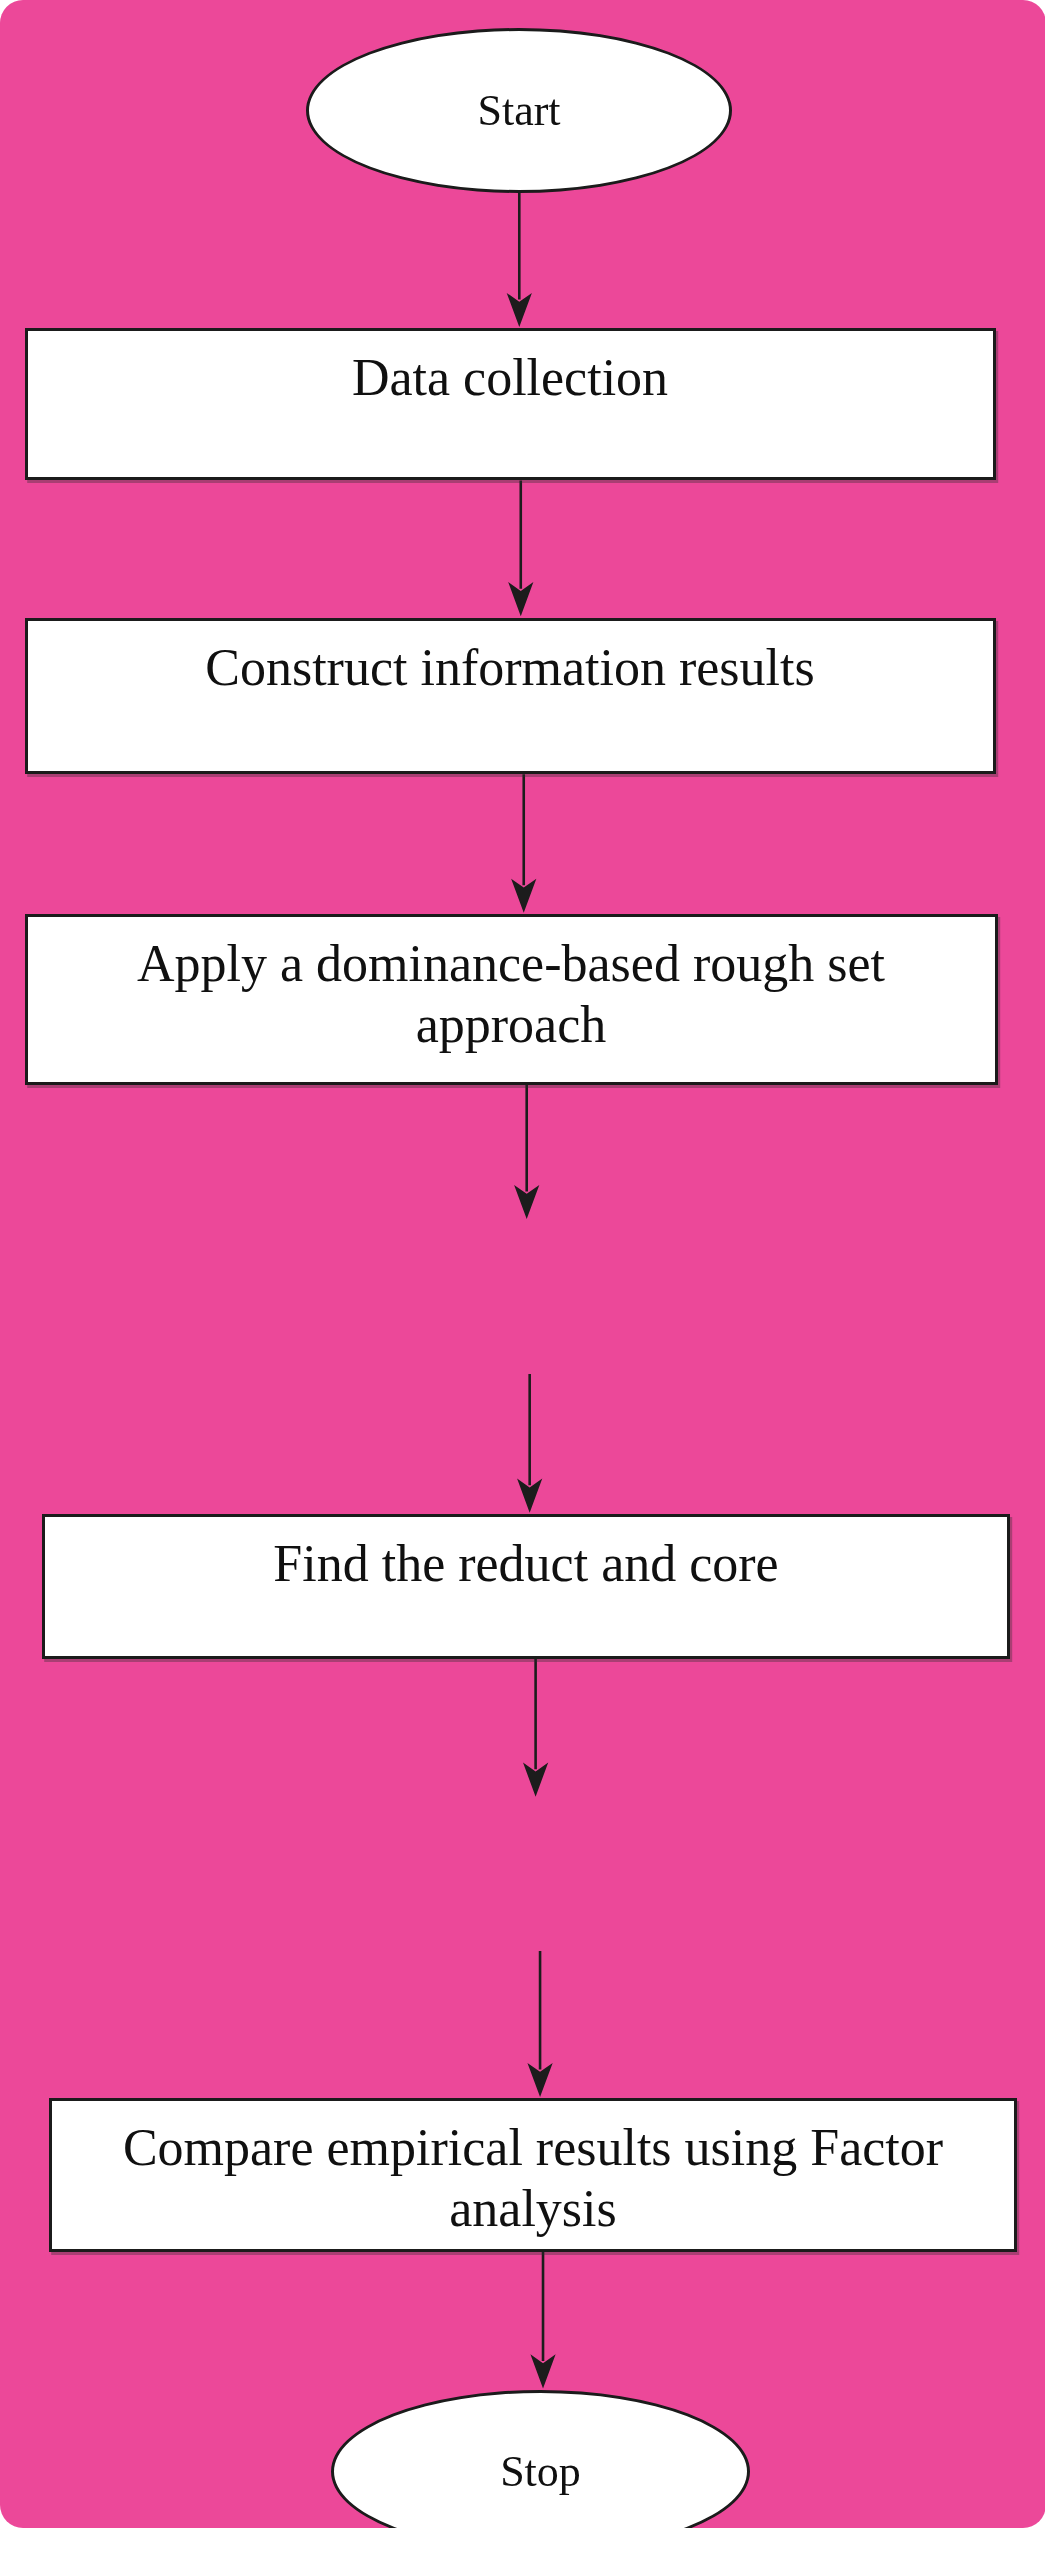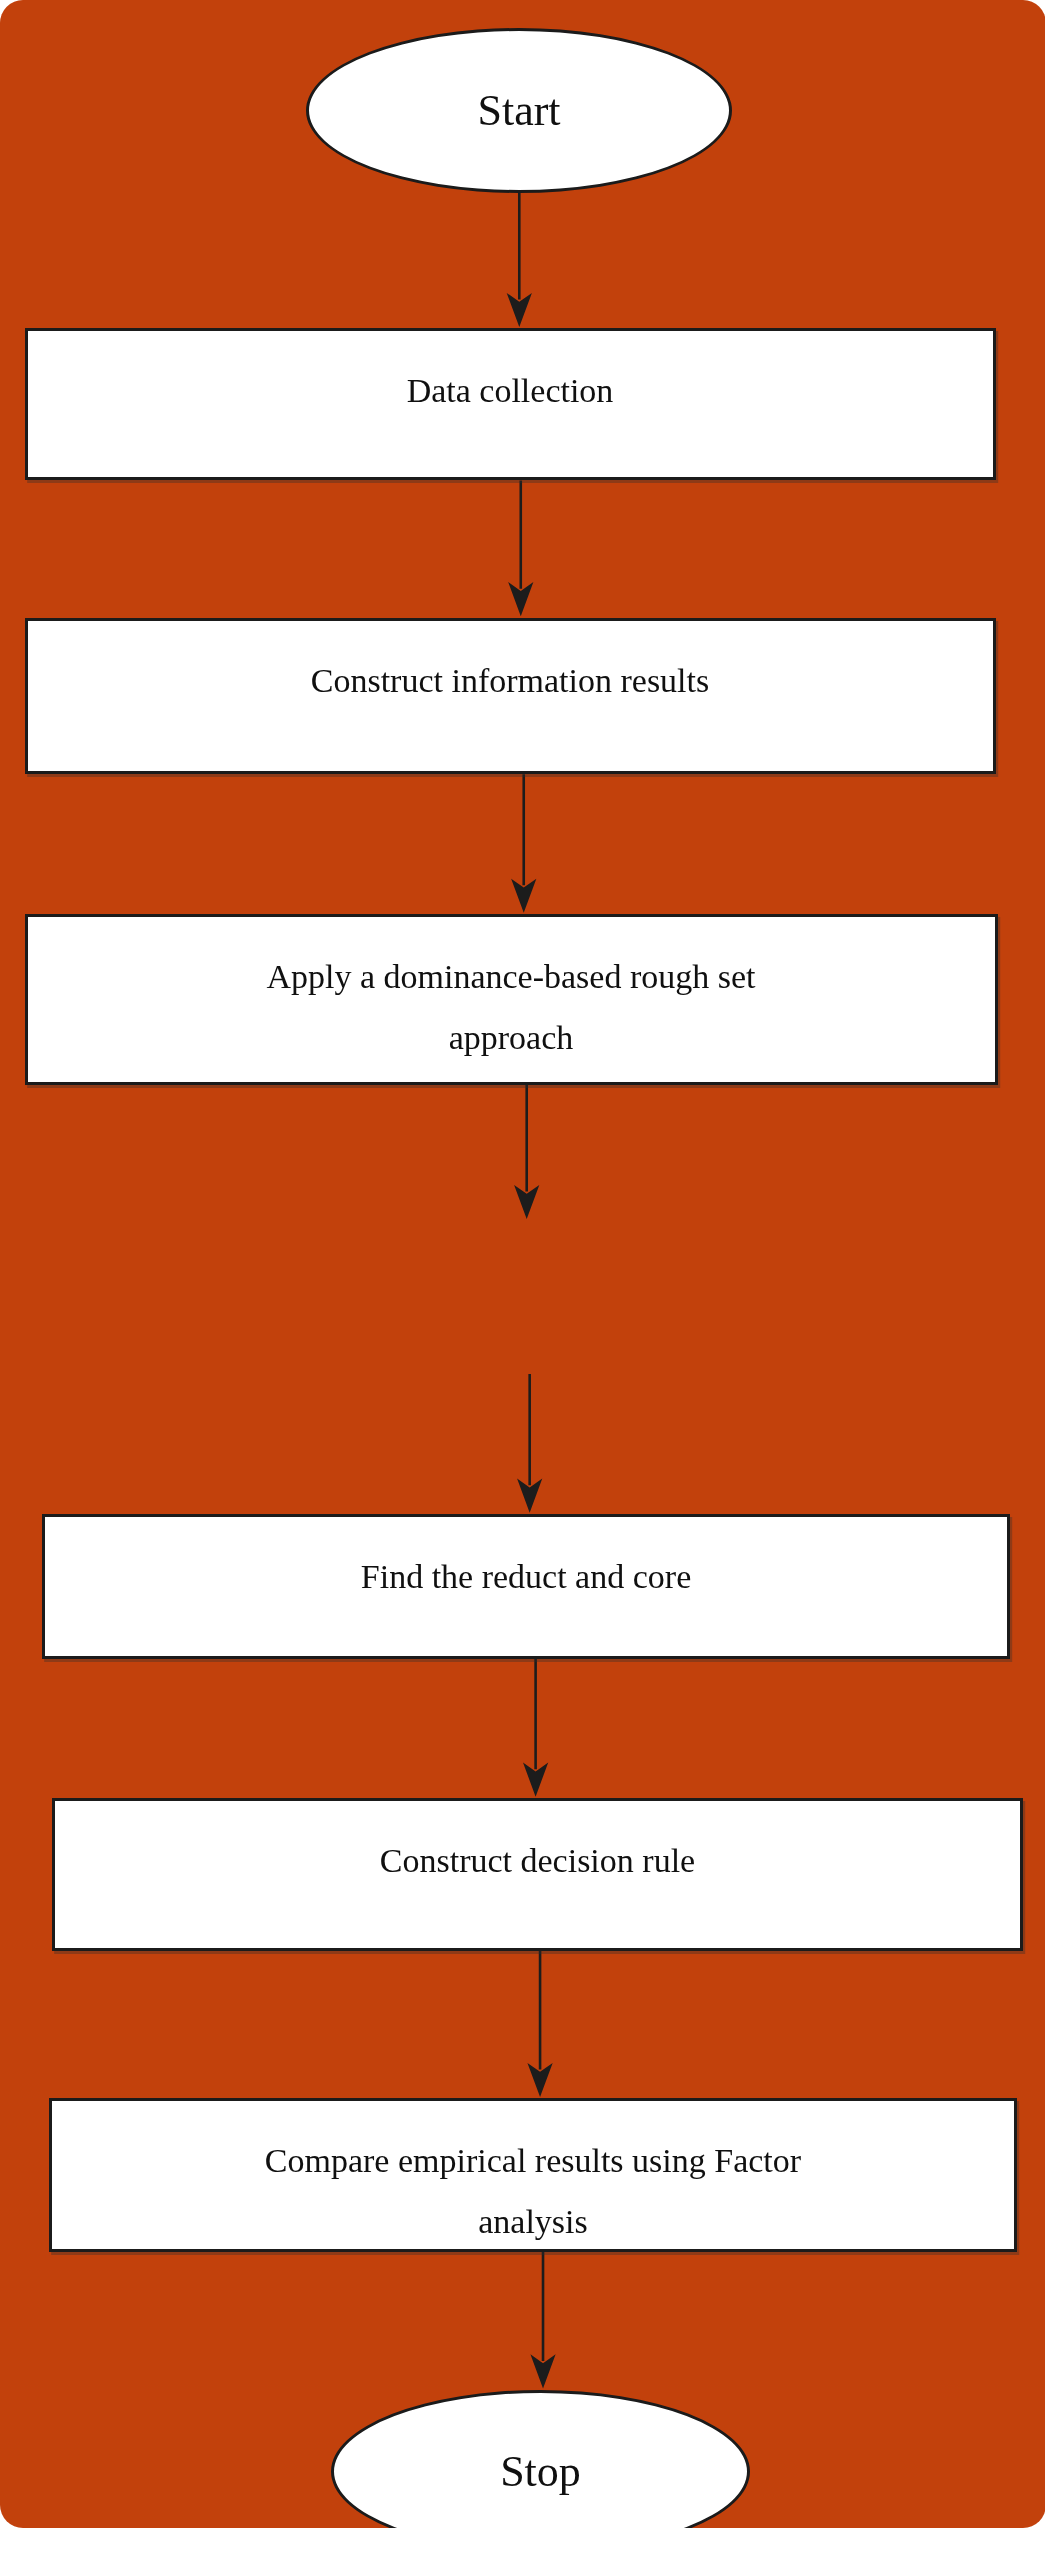--- a/index.html
+++ b/index.html
@@ -4,21 +4,21 @@
 <style>
   html, body {
     margin: 0;
     padding: 0;
     background: #ffffff;
   }
   .canvas {
     position: relative;
     width: 1046px;
     height: 2528px;
-    background: #c2410c;
+    background: #ec4899;
     font-family: "Liberation Serif", "DejaVu Serif", serif;
     color: #101010;
     filter: blur(0.2px);
     overflow: hidden;
     border-radius: 23px;
   }
   .arrows {
     position: absolute;
     left: 0;
     top: 0;
@@ -28,23 +28,23 @@
   }
   .node {
     position: absolute;
     box-sizing: border-box;
     background: #ffffff;
     text-align: center;
   }
   .process {
     border: 3.7px solid #1b1b1b;
     box-shadow: 2.2px 3px 0 rgba(45,45,45,0.35);
-    font-size: 34px;
+    font-size: 52px;
     line-height: 61px;
-    padding-top: 29px;
+    padding-top: 16px;
   }
   .process .lbl {
     white-space: pre-line;
     display: inline-block;
   }
   .terminator {
     border: 3.7px solid #1b1b1b;
     border-radius: 50%;
     display: flex;
     align-items: center;
@@ -125,23 +125,20 @@
   <div class="node process" id="n-box3">
     <span class="lbl">Apply a dominance-based rough set
 approach</span>
   </div>
 
 
   <div class="node process" id="n-box5">
     <span class="lbl">Find the reduct and core</span>
   </div>
 
-  <div class="node process" id="n-box6">
-    <span class="lbl">Construct decision rule</span>
-  </div>
 
   <div class="node process" id="n-box7">
     <span class="lbl">Compare empirical results using Factor
 analysis</span>
   </div>
 
   <div class="node terminator" id="n-stop">
     <span class="lbl">Stop</span>
   </div>
 

